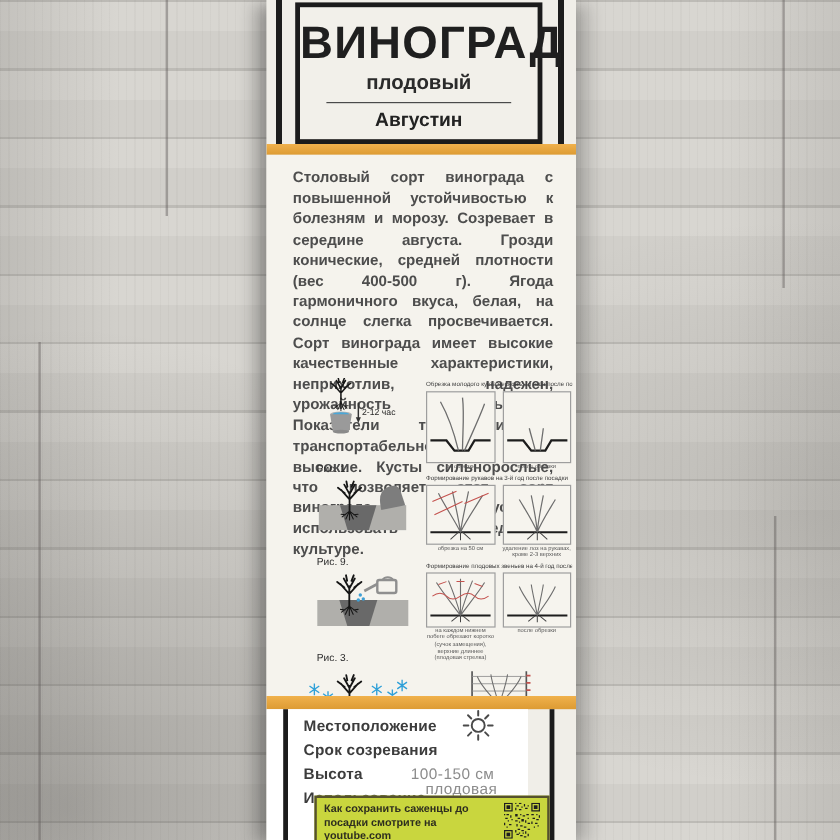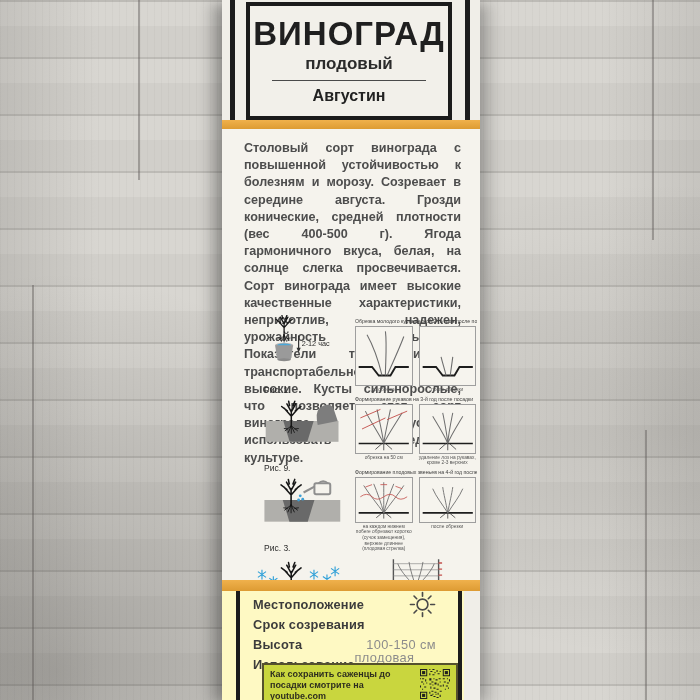--- a/index.html
+++ b/index.html
@@ -19,21 +19,21 @@
   .seam{position:absolute;width:2px;background:rgba(95,92,88,0.45);}
 
   
   .package{position:absolute;left:222px;top:0;width:258px;height:700px;background:#f0eee8;overflow:hidden;
     box-shadow:-9px 3px 14px rgba(35,35,35,0.38), 9px 3px 14px rgba(35,35,35,0.28);}
 
   .frameline{position:absolute;background:#1c1c1c;}
 
   .titlebox{position:absolute;left:24px;top:2px;width:206px;height:118px;box-sizing:border-box;
     border:4px solid #1b1b1b;background:#f2f0ea;text-align:center;}
-  .t-main{font-size:33px;font-weight:bold;letter-spacing:1px;color:#1f1f1f;margin-top:9px;}
+  .t-main{font-size:38px;font-weight:bold;letter-spacing:1px;color:#1f1f1f;margin-top:9px;}
   .t-sub{font-size:17px;font-weight:bold;color:#2b2b2b;margin-top:1px;}
   .t-div{height:1px;background:#4a4a4a;margin:6px 22px 0 22px;}
   .t-var{font-size:16px;font-weight:bold;color:#222;margin-top:6px;}
 
   .bar{position:absolute;left:0;width:258px;background:linear-gradient(#f0b14c,#dd9b33);}
   .bar.top{top:120px;height:9px;}
   .bar.bottom{top:580px;height:11px;}
 
   .sticker{position:absolute;left:0;top:129px;width:258px;height:451px;background:#f5f3ed;}
   .desc{margin:11px 19px 0 22px;font-size:12.6px;line-height:17.2px;font-weight:bold;
@@ -44,21 +44,21 @@
   .fig{position:relative;}
   .figcap{font-size:8.5px;color:#2c2c2c;padding-left:20px;margin-top:18px;}
   .prcol{flex:1;overflow:hidden;}
   .ph{font-size:5.2px;line-height:6px;color:#3d3d3d;margin:3px 0 2px 1px;white-space:nowrap;overflow:hidden;}
   .prow{display:flex;gap:6px;margin:0 1px;}
   .panel{flex:1;border:1px solid #9e9e9e;background:#f6f4ee;padding:1px;}
   .pcrow{display:flex;gap:6px;margin:1px 1px 0 1px;}
   .pc{flex:1;font-size:4.8px;line-height:5.6px;color:#555;text-align:center;}
   .trellis-wrap{text-align:center;margin-top:3px;}
 
-  .bottomsec{position:absolute;left:0;top:591px;width:242px;height:109px;background:#fef9c3;}
+  .bottomsec{position:absolute;left:0;top:591px;width:218px;height:109px;background:#ffffff;}
   .specrows{position:absolute;left:31px;right:28px;top:5px;}
   .srow{display:flex;justify-content:space-between;align-items:center;height:17px;margin-bottom:3px;}
   .slabel{font-size:12.8px;font-weight:bold;color:#3c3c3c;letter-spacing:0.2px;}
   .svalue{font-size:12.8px;color:#8c8c8c;letter-spacing:0.4px;}
   .notebox{position:absolute;left:40px;top:72px;width:196px;height:44px;box-sizing:border-box;
     background:#c9d63e;border:2px solid #55512d;display:flex;align-items:flex-start;gap:6px;padding:4px 6px;}
   .notetext{flex:1;font-size:9px;line-height:11px;font-weight:bold;color:#2e2e1f;}
   svg{display:block;}
 </style>
 </head>

